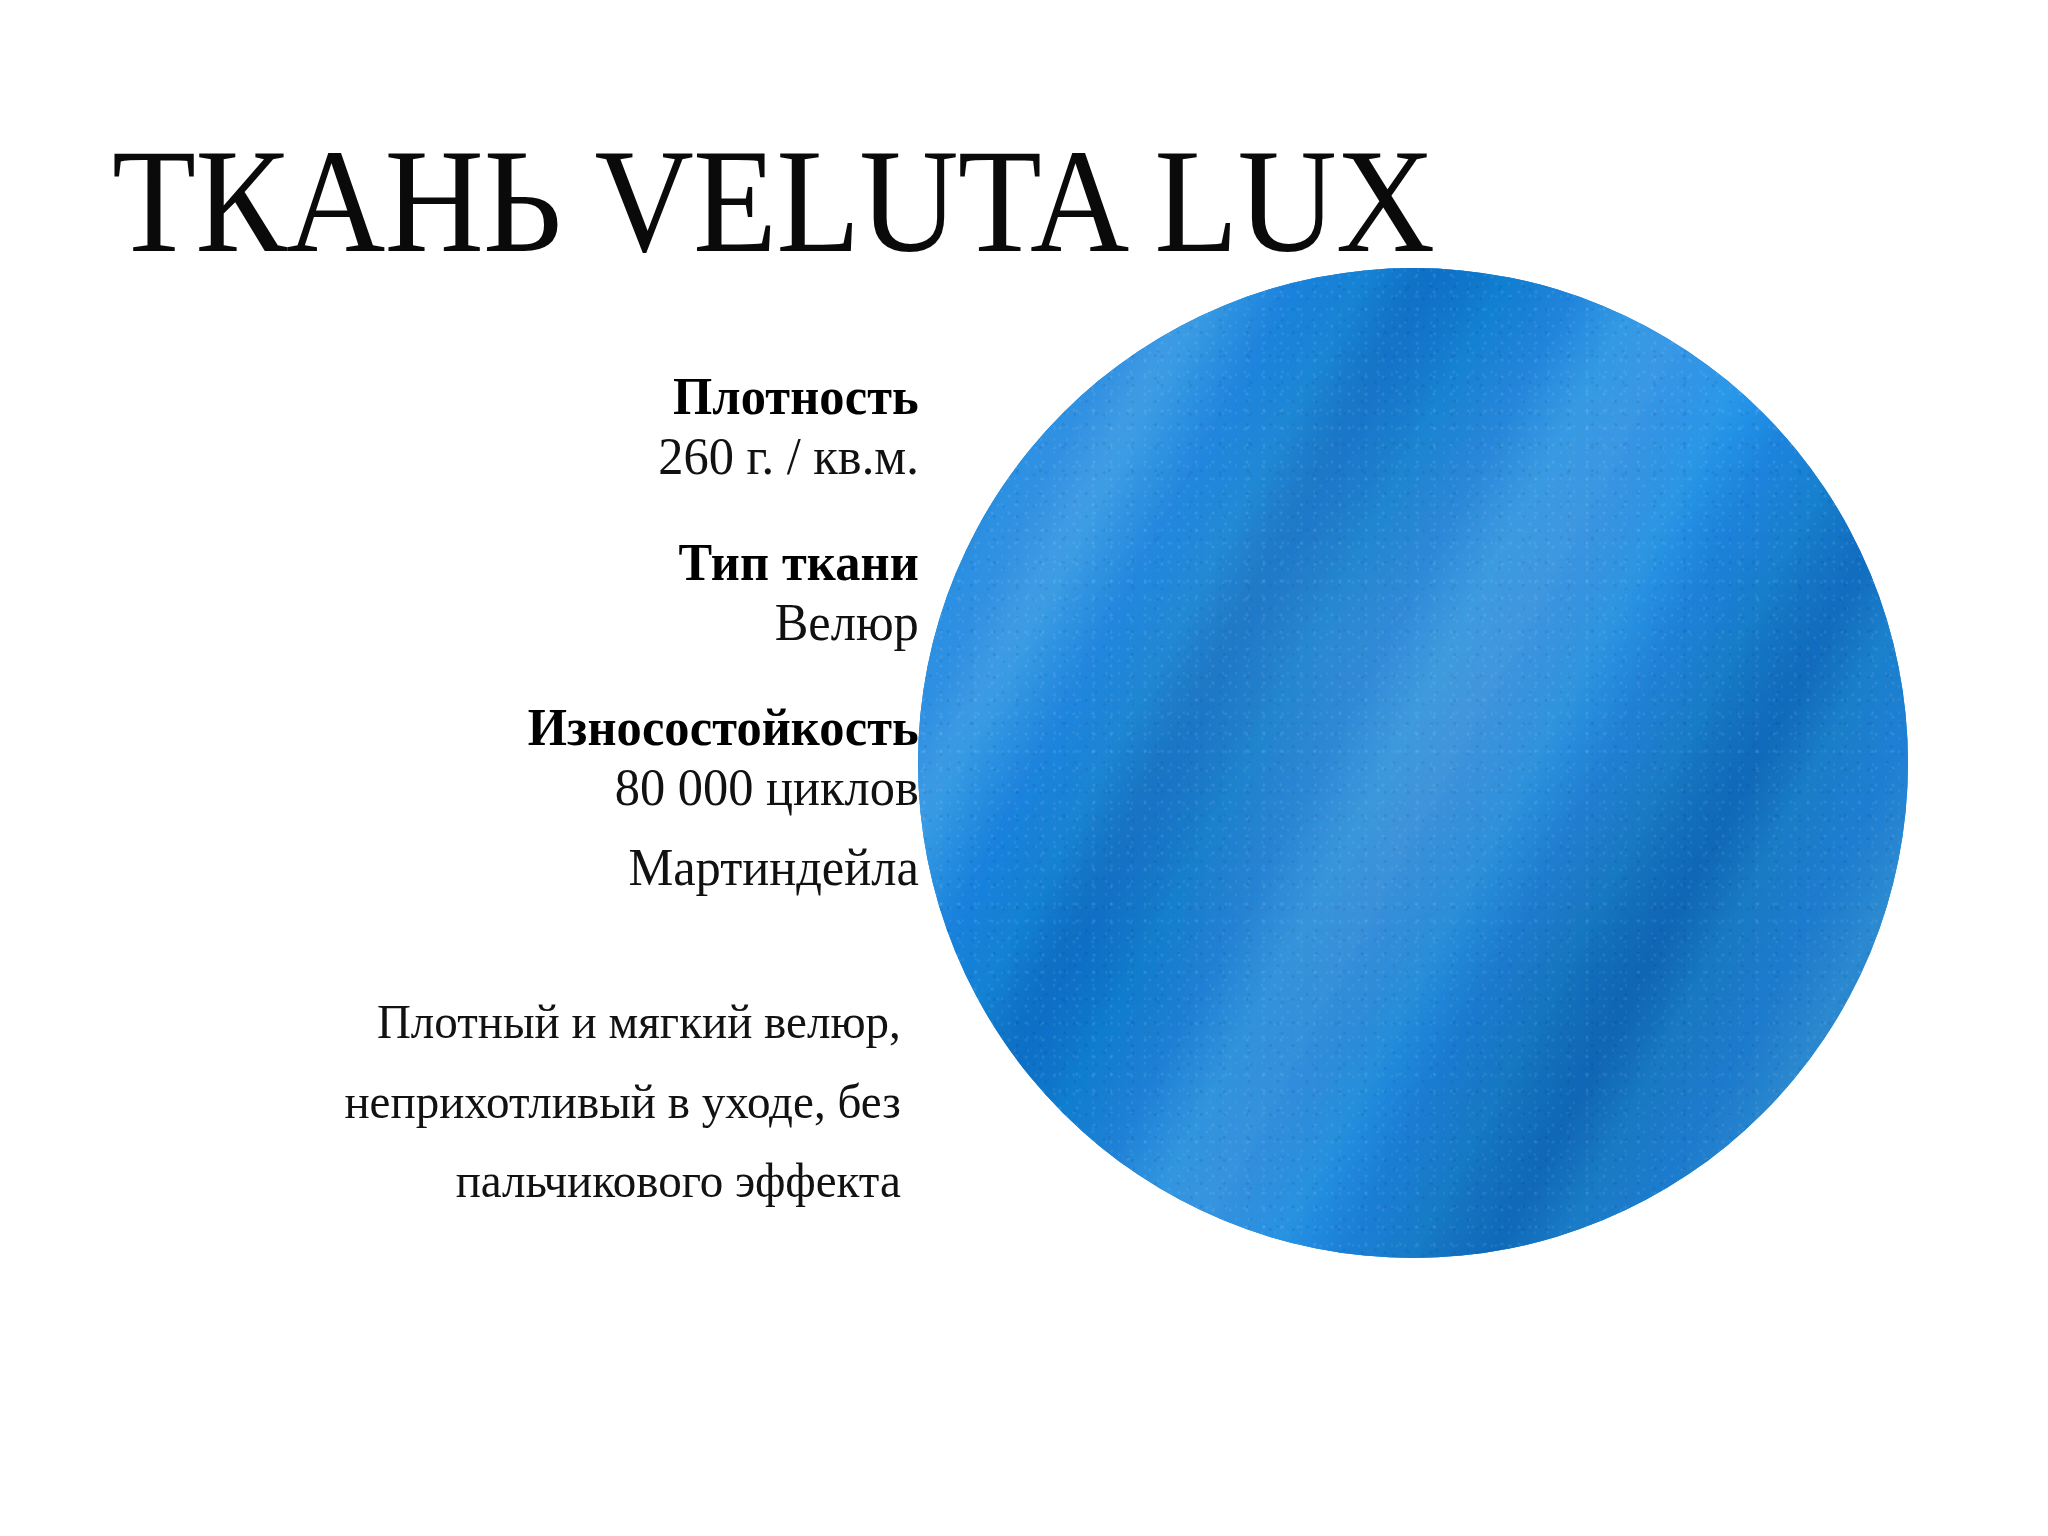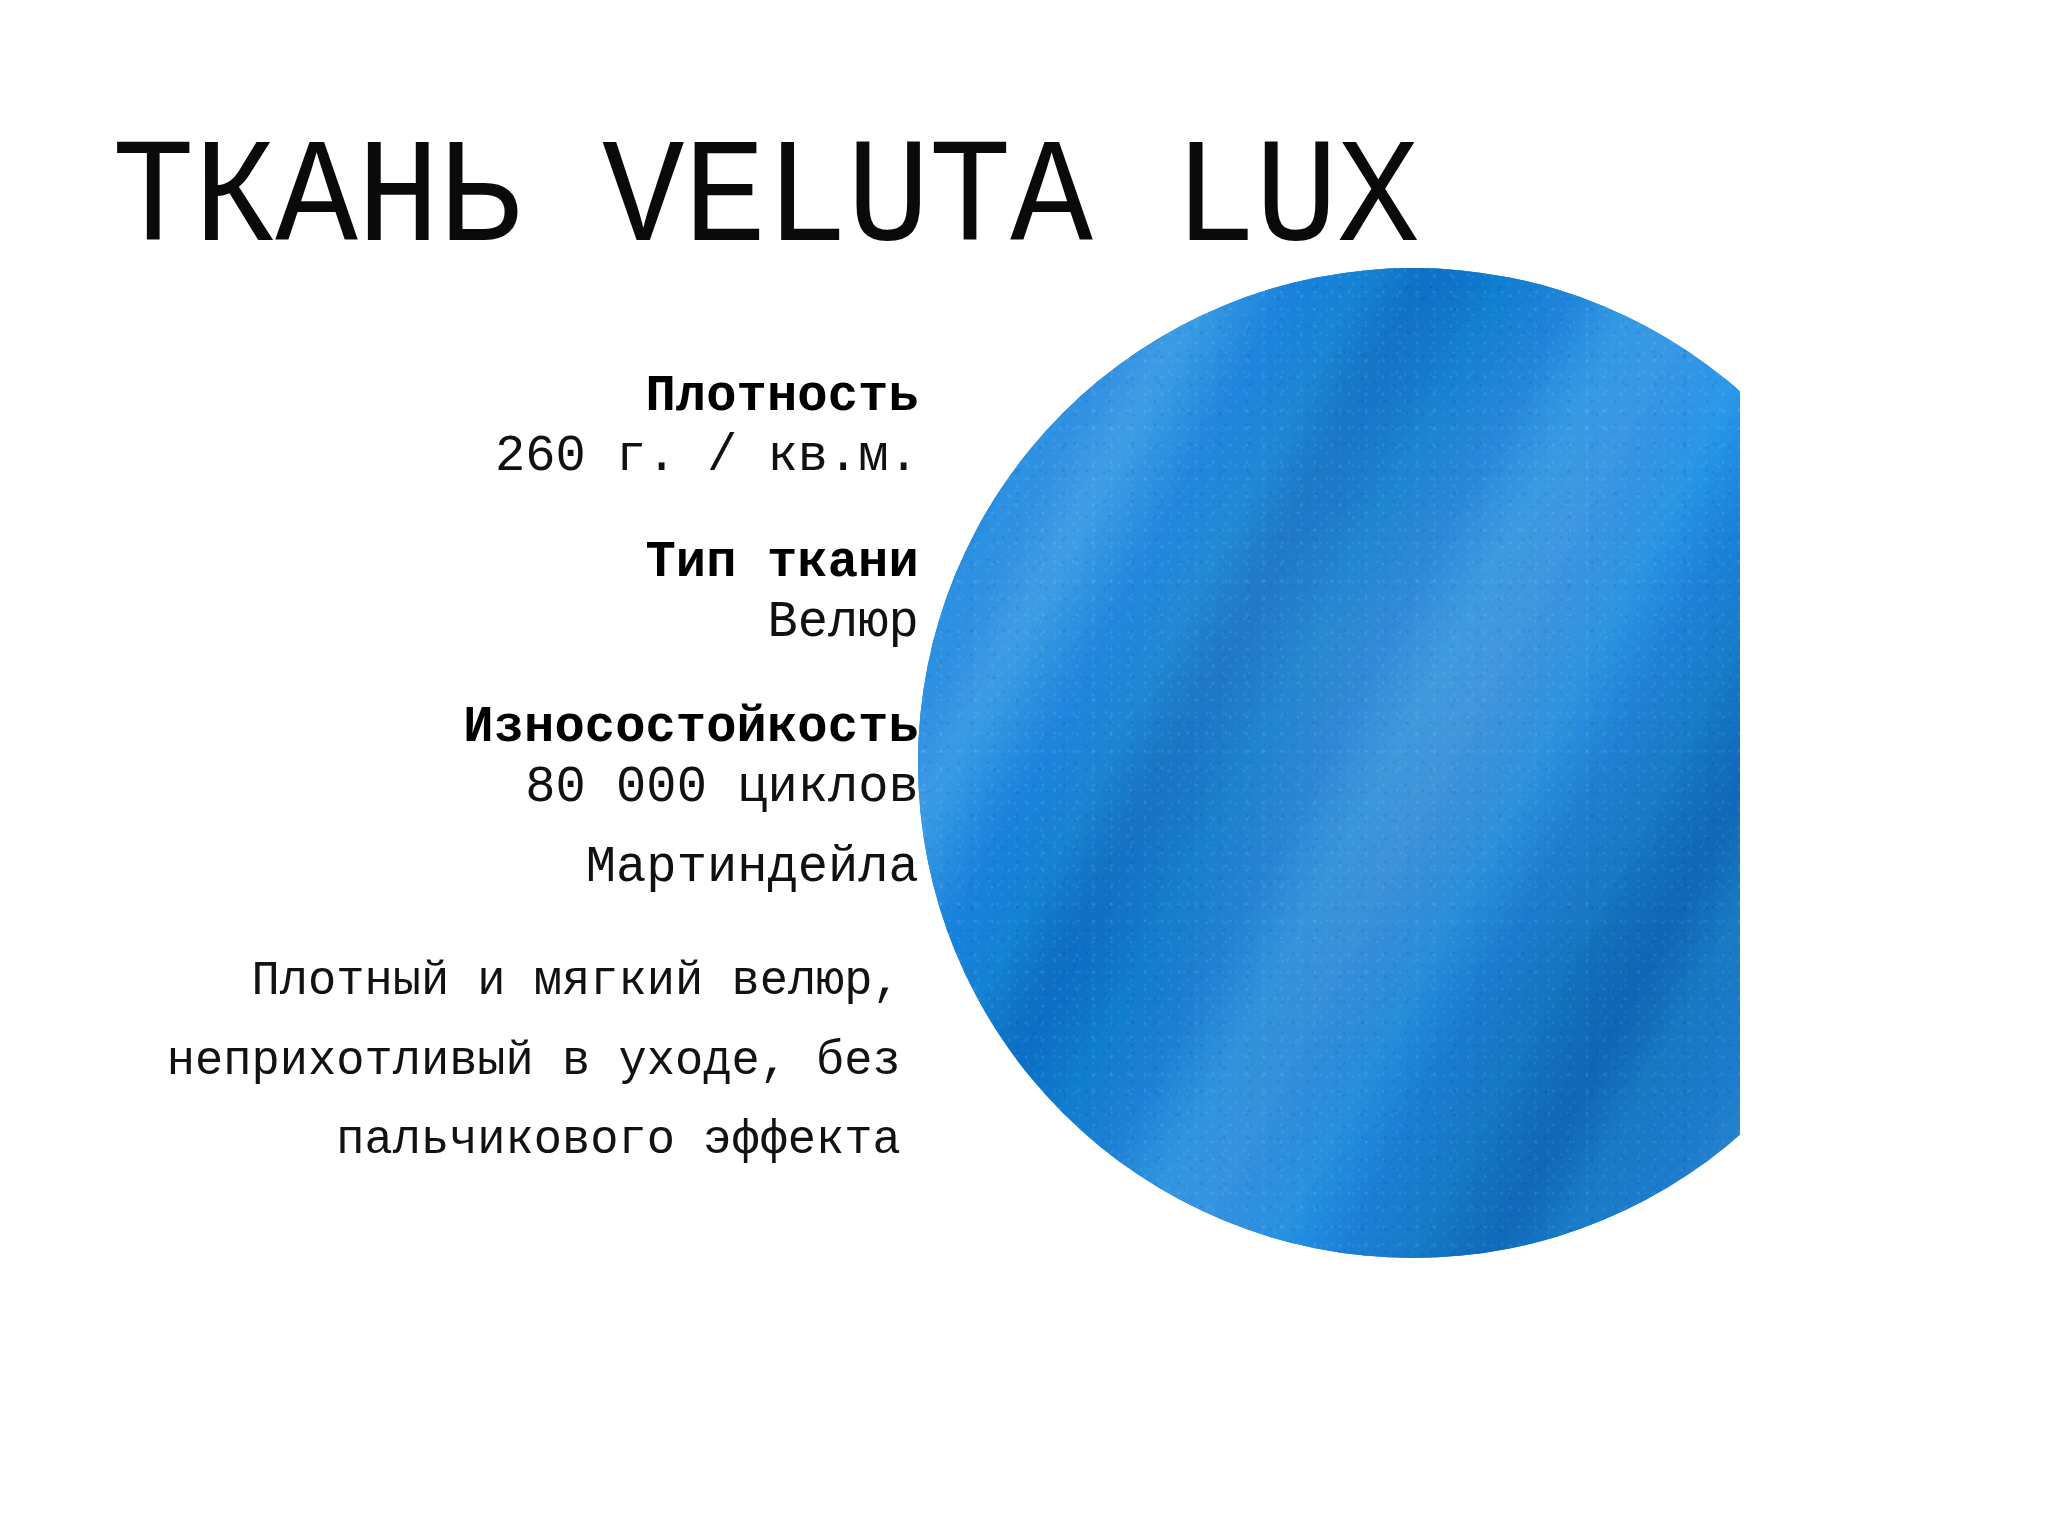--- a/index.html
+++ b/index.html
@@ -4,25 +4,25 @@
 <title>Ткань Veluta Lux</title>
 <style>
   html, body {
     margin: 0;
     padding: 0;
     background: #ffffff;
   }
 
   #page {
     position: relative;
-    width: 1740px;
+    width: 2048px;
     height: 1536px;
     background: #ffffff;
     overflow: hidden;
-    font-family: Liberation Mono, monospace;
+    font-family: Liberation Serif, serif;
     color: #000000;
   }
 
   
   .title {
     position: absolute;
     left: 112px;
     top: 28px;
     width: 1880px;
     font-size: 148px;
@@ -65,21 +65,21 @@
     color: #111111;
     transform: scaleX(0.97);
     transform-origin: left center;
   }
 
   .spec-value.spaced {
     margin-top: 18px;
   }
 
   .spec-block.wear {
-    margin-bottom: 44px;
+    margin-bottom: 84px;
   }
 
   .description {
     font-size: 49px;
     line-height: 1.62;
     font-weight: 400;
     color: #121212;
     width: 830px;
     transform: scaleX(0.96);
     transform-origin: left top;

